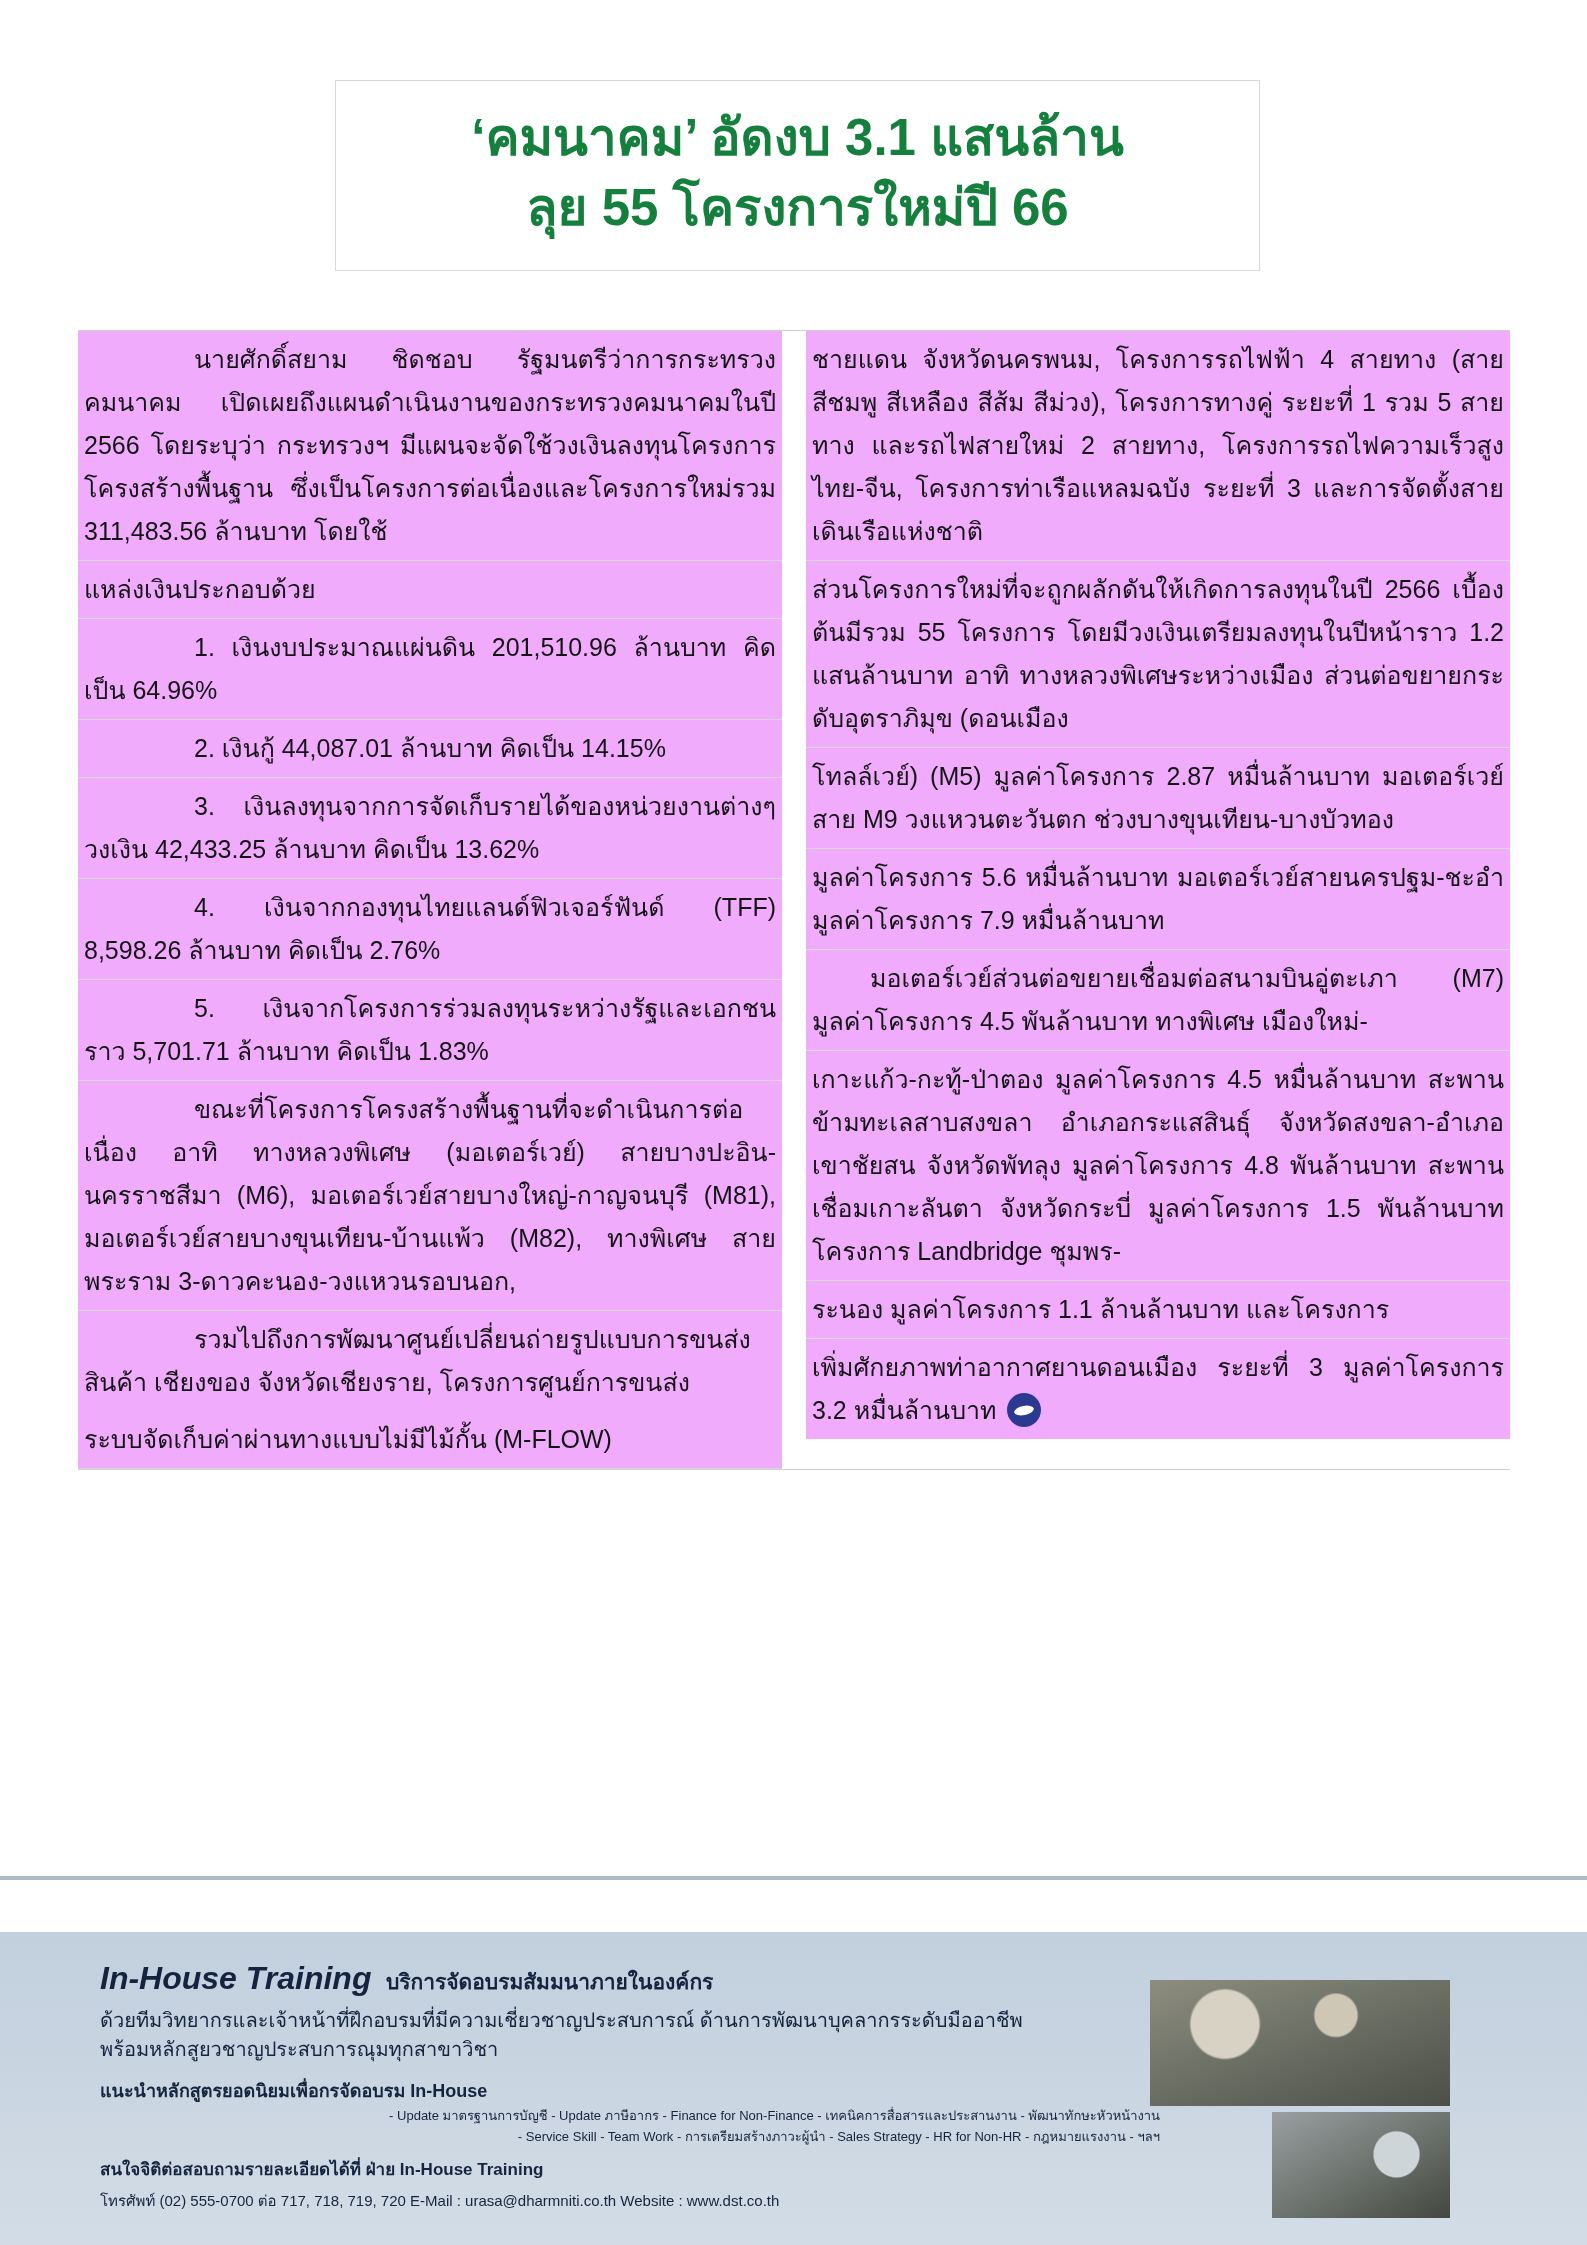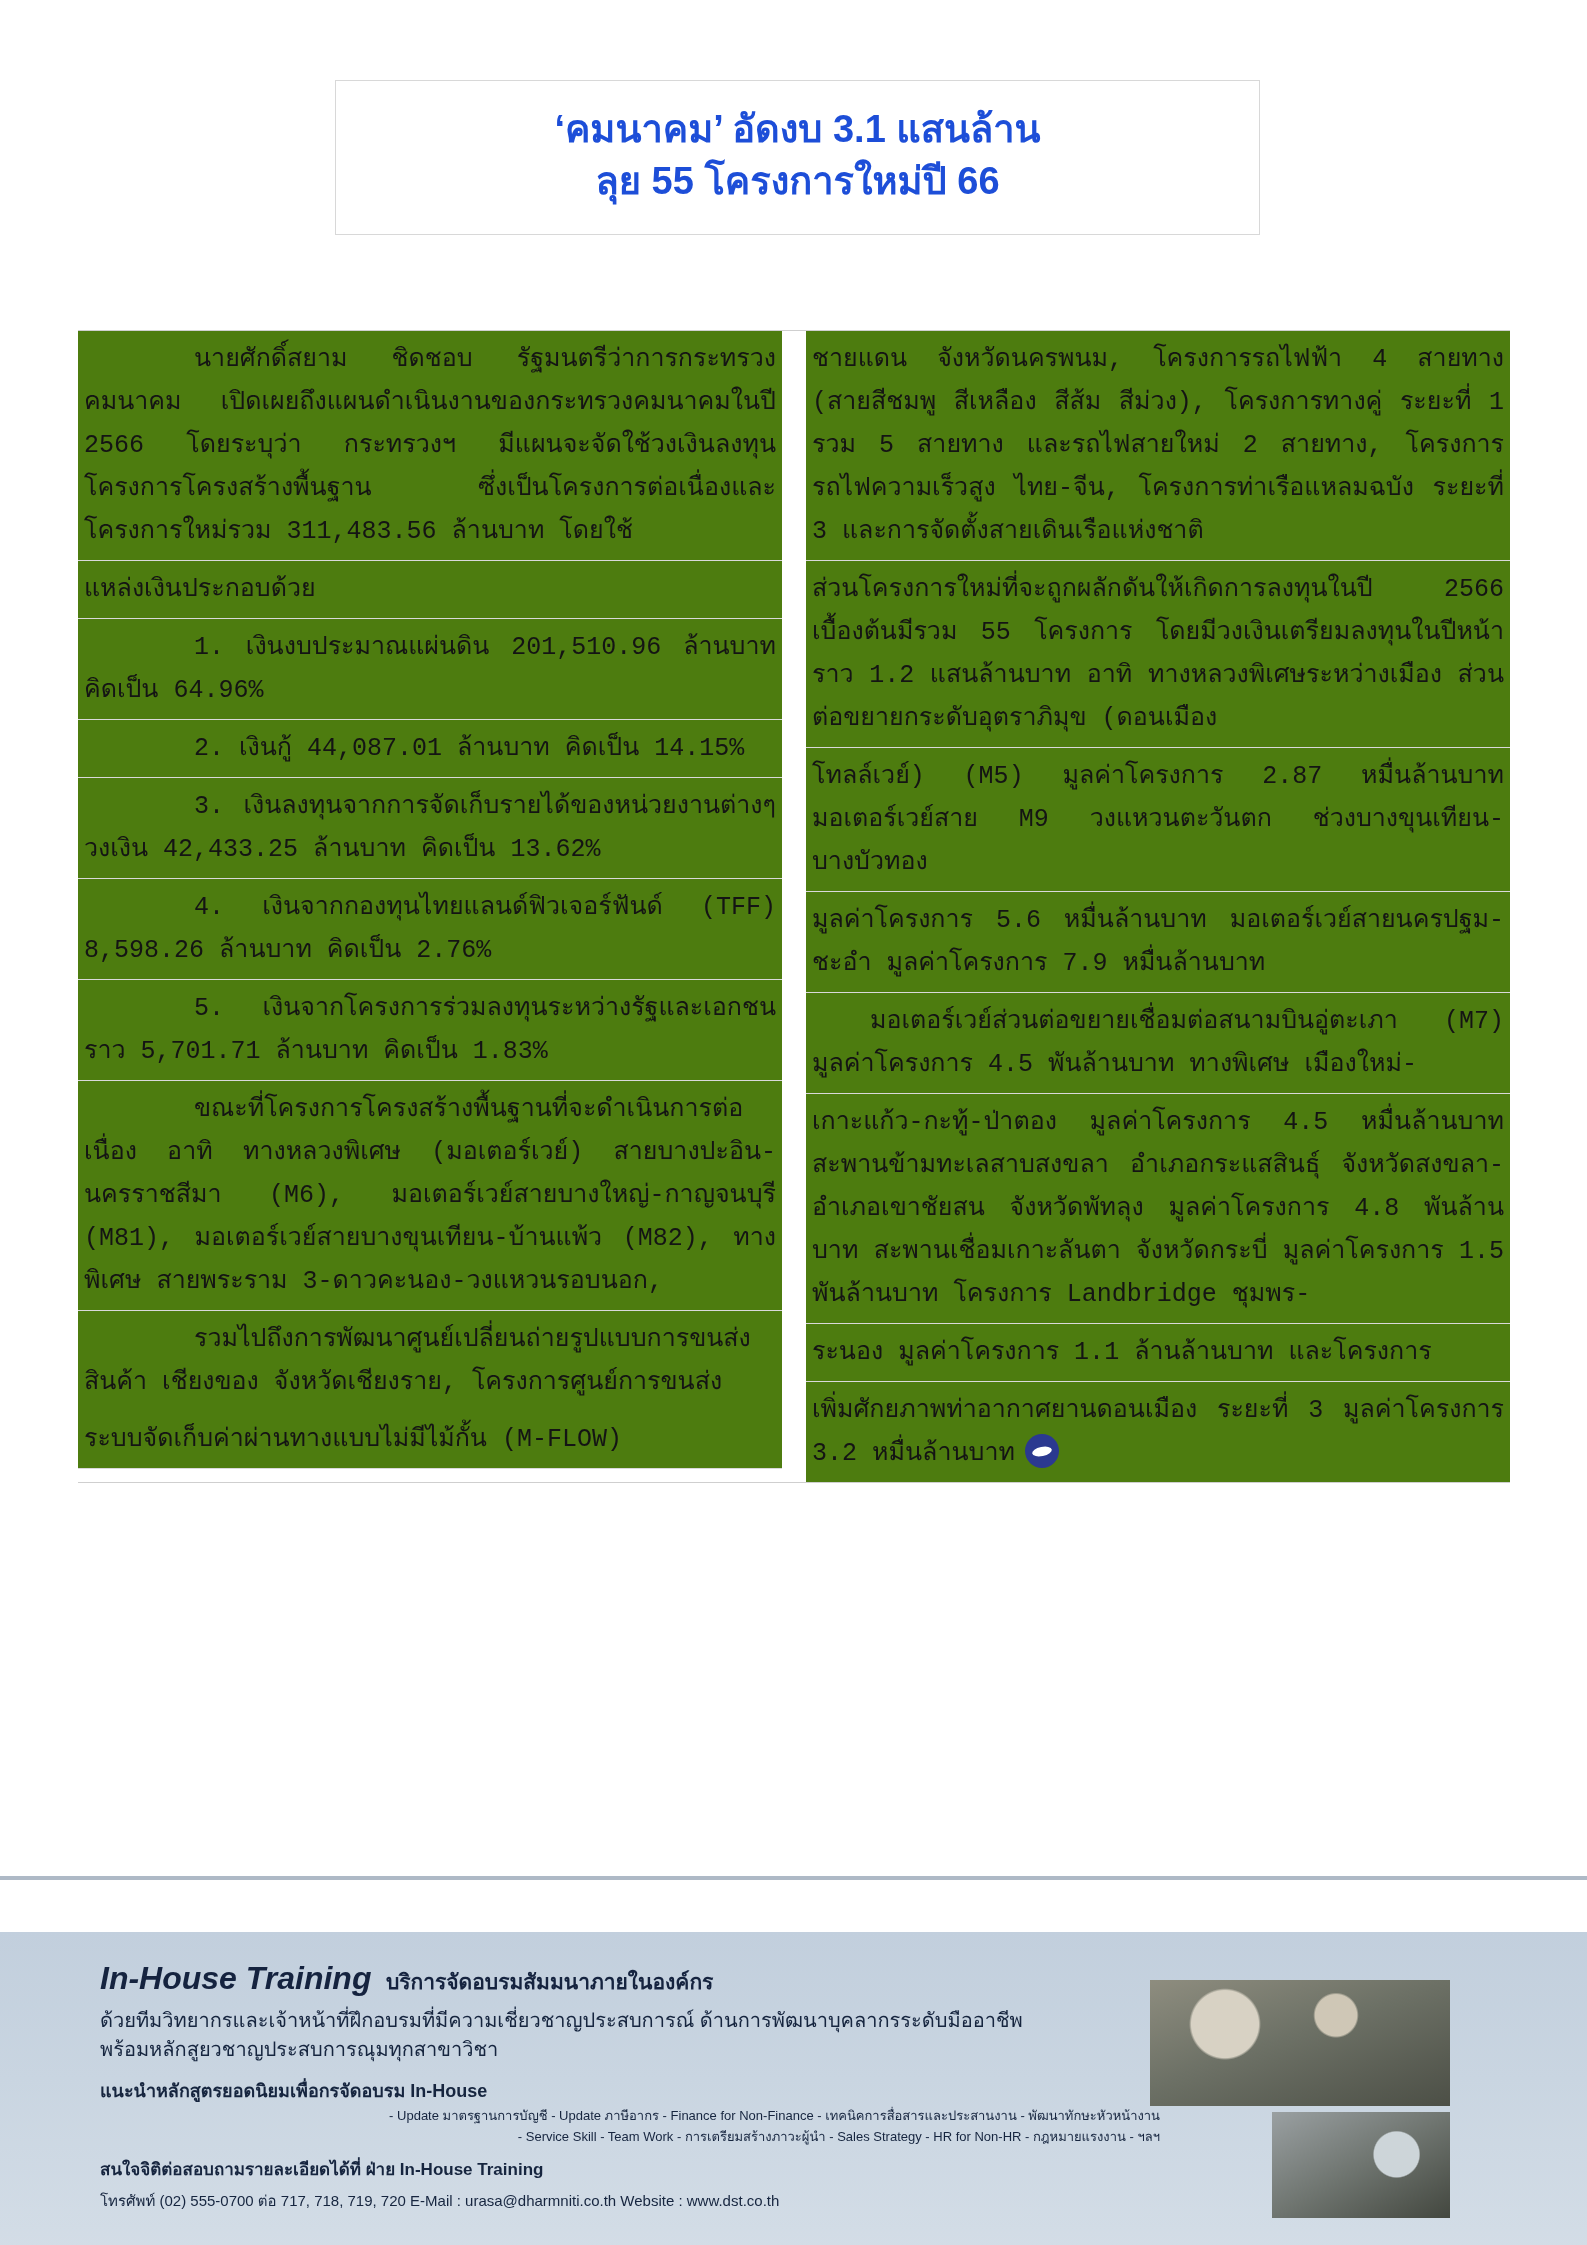--- a/index.html
+++ b/index.html
@@ -23,24 +23,24 @@
     left:335px;
     top:80px;
     width:925px;
     background:#ffffff;
     border:1px solid #d8d8d8;
     box-sizing:border-box;
     padding:22px 10px 26px 10px;
     text-align:center;
   }
   .headline-line{
-    font-size:38px;
+    font-size:51px;
     font-weight:bold;
     line-height:1.38;
-    color:#1d4ed8;
+    color:#15803d;
     letter-spacing:0px;
     white-space:nowrap;
   }
 
   
   .article{
     position:absolute;
     left:78px;
     top:330px;
     width:1432px;
@@ -58,27 +58,26 @@
   }
   p.para{
     margin:0;
     padding:7px 6px 7px 6px;
     font-size:25px;
     line-height:1.72;
     text-align:justify;
     text-justify:inter-word;
     text-align-last:left;
     color:#141414;
-    background:#4d7c0f;
+    background:#f0abfc;
     border:1px solid #d9d9d9;
     border-top:none;
     border-left:none;
     border-right:none;
     box-sizing:border-box;
-    font-family:Liberation Mono, monospace;
   }
   p.para.indent{ text-indent:58px; }
   p.para.indent-lg{ text-indent:110px; }
   p.para.nolines{ border:none; }
   .enddot{
     display:inline-block;
     width:34px;height:34px;
     border-radius:50%;
     background:#2b3990;
     vertical-align:-8px;

